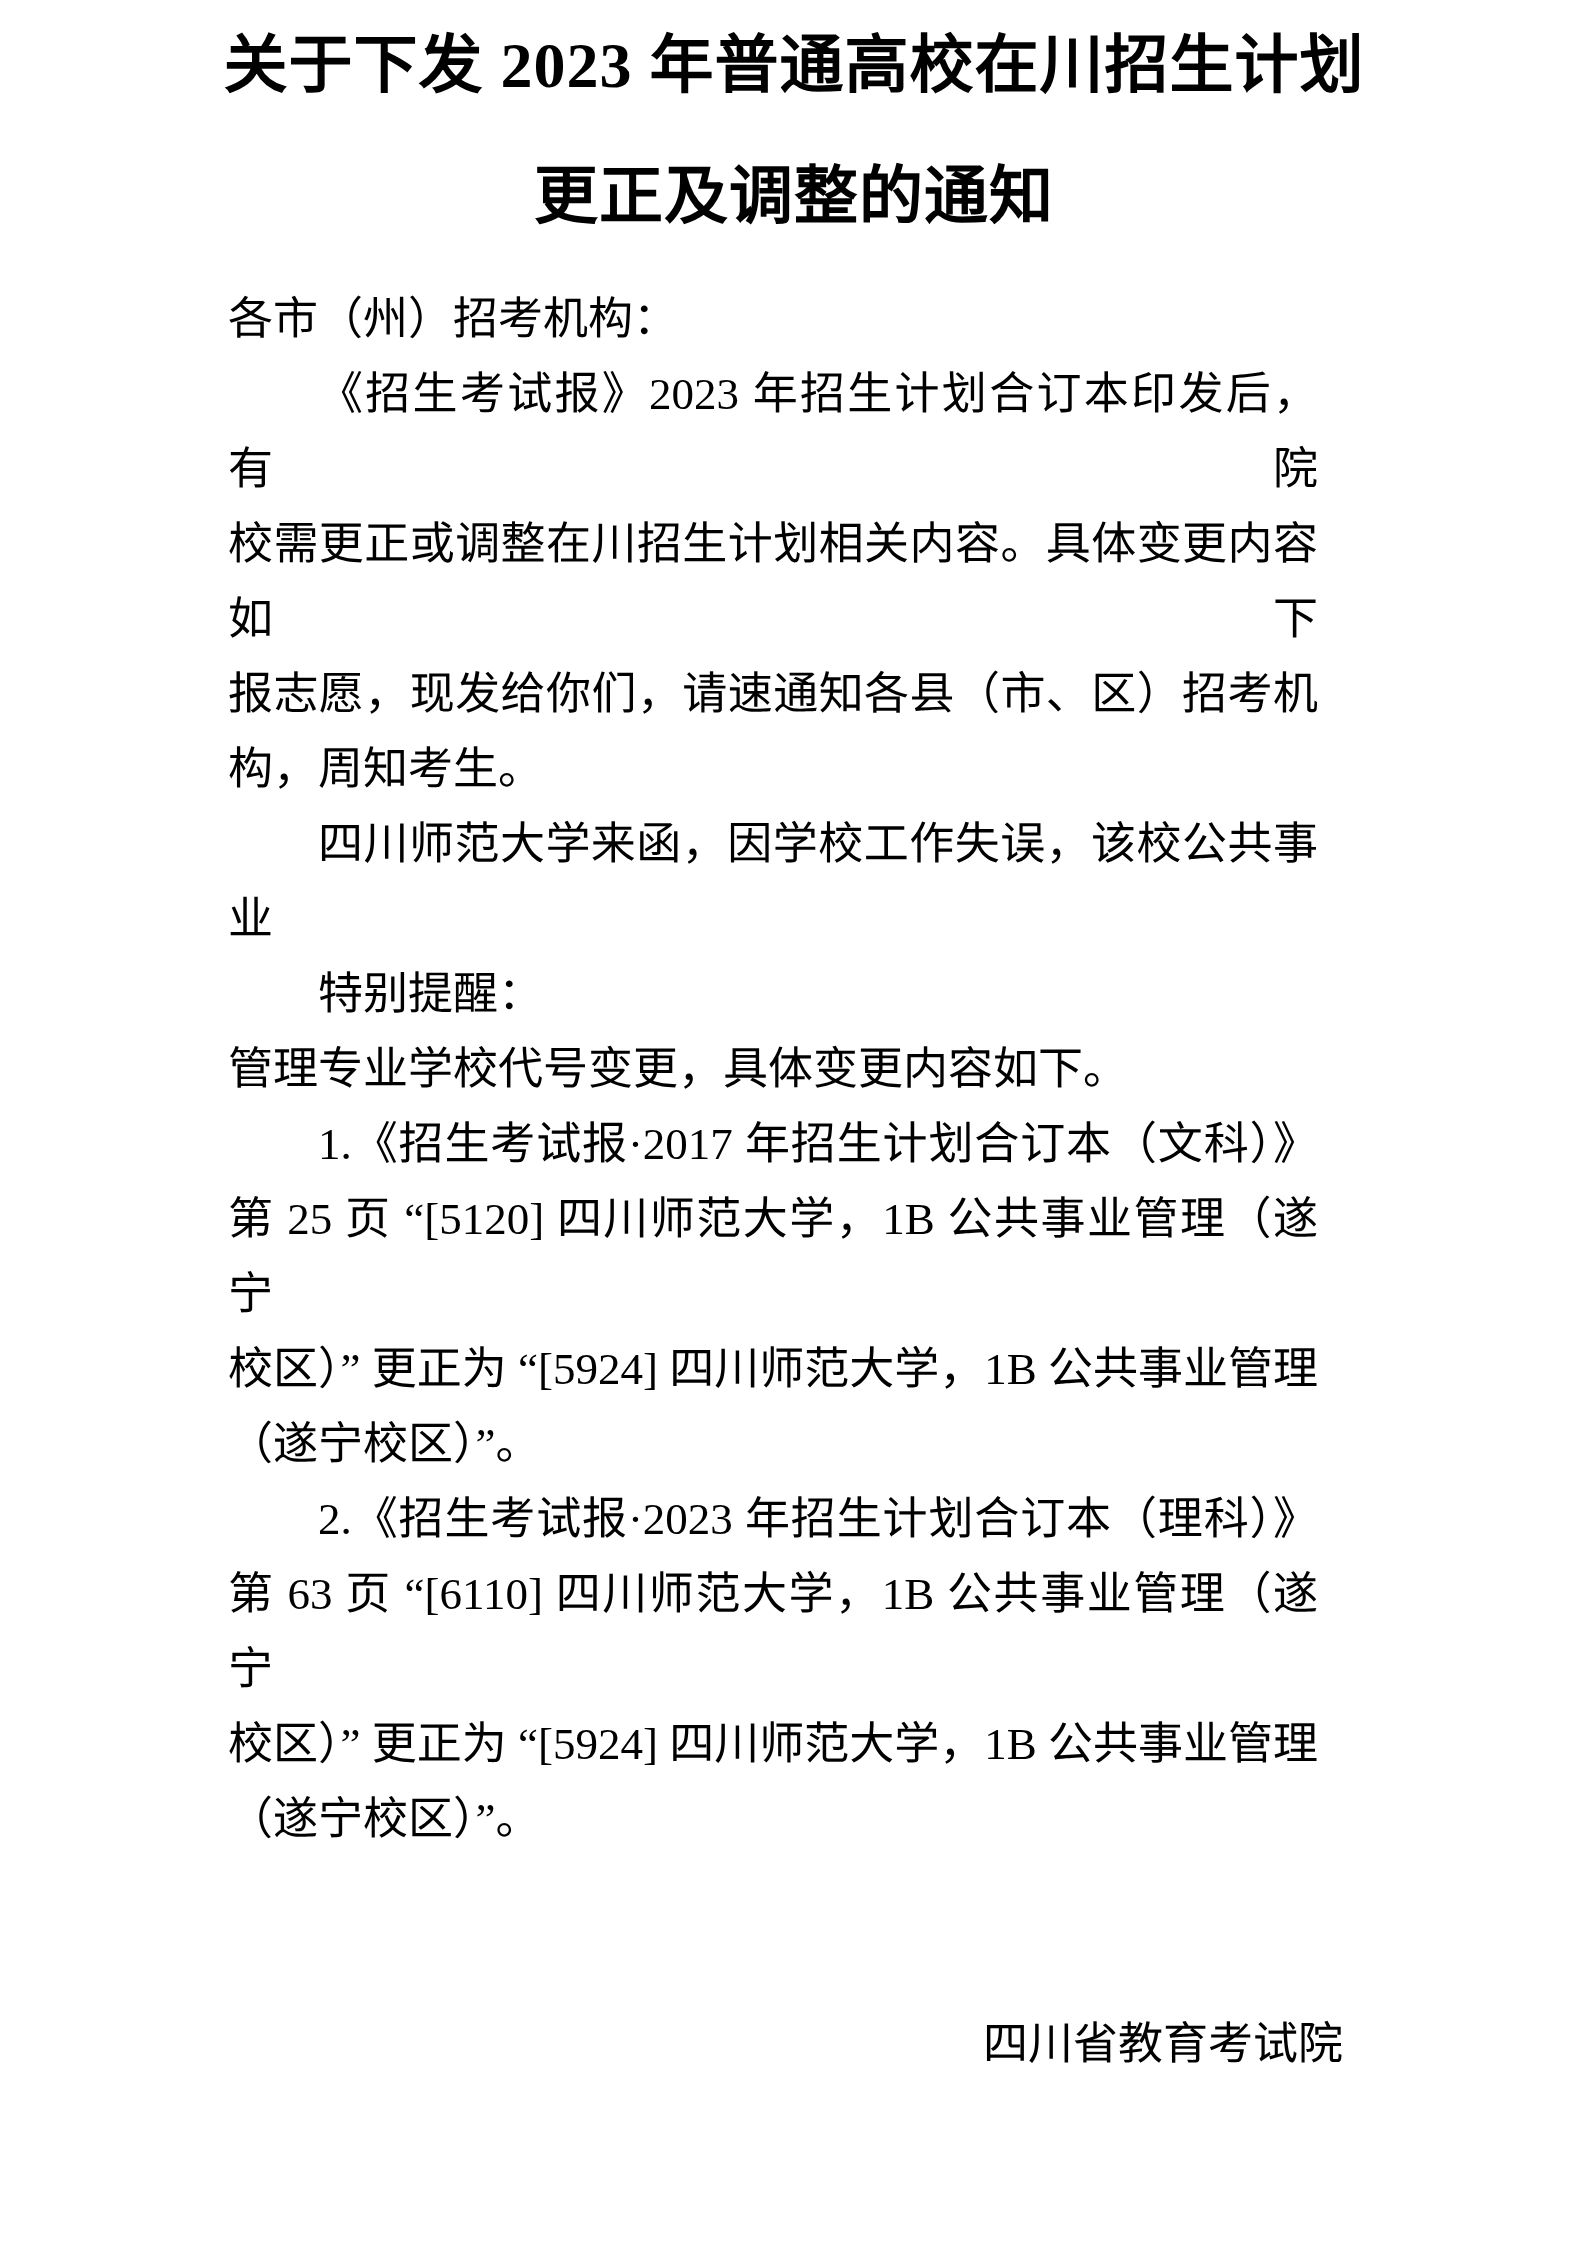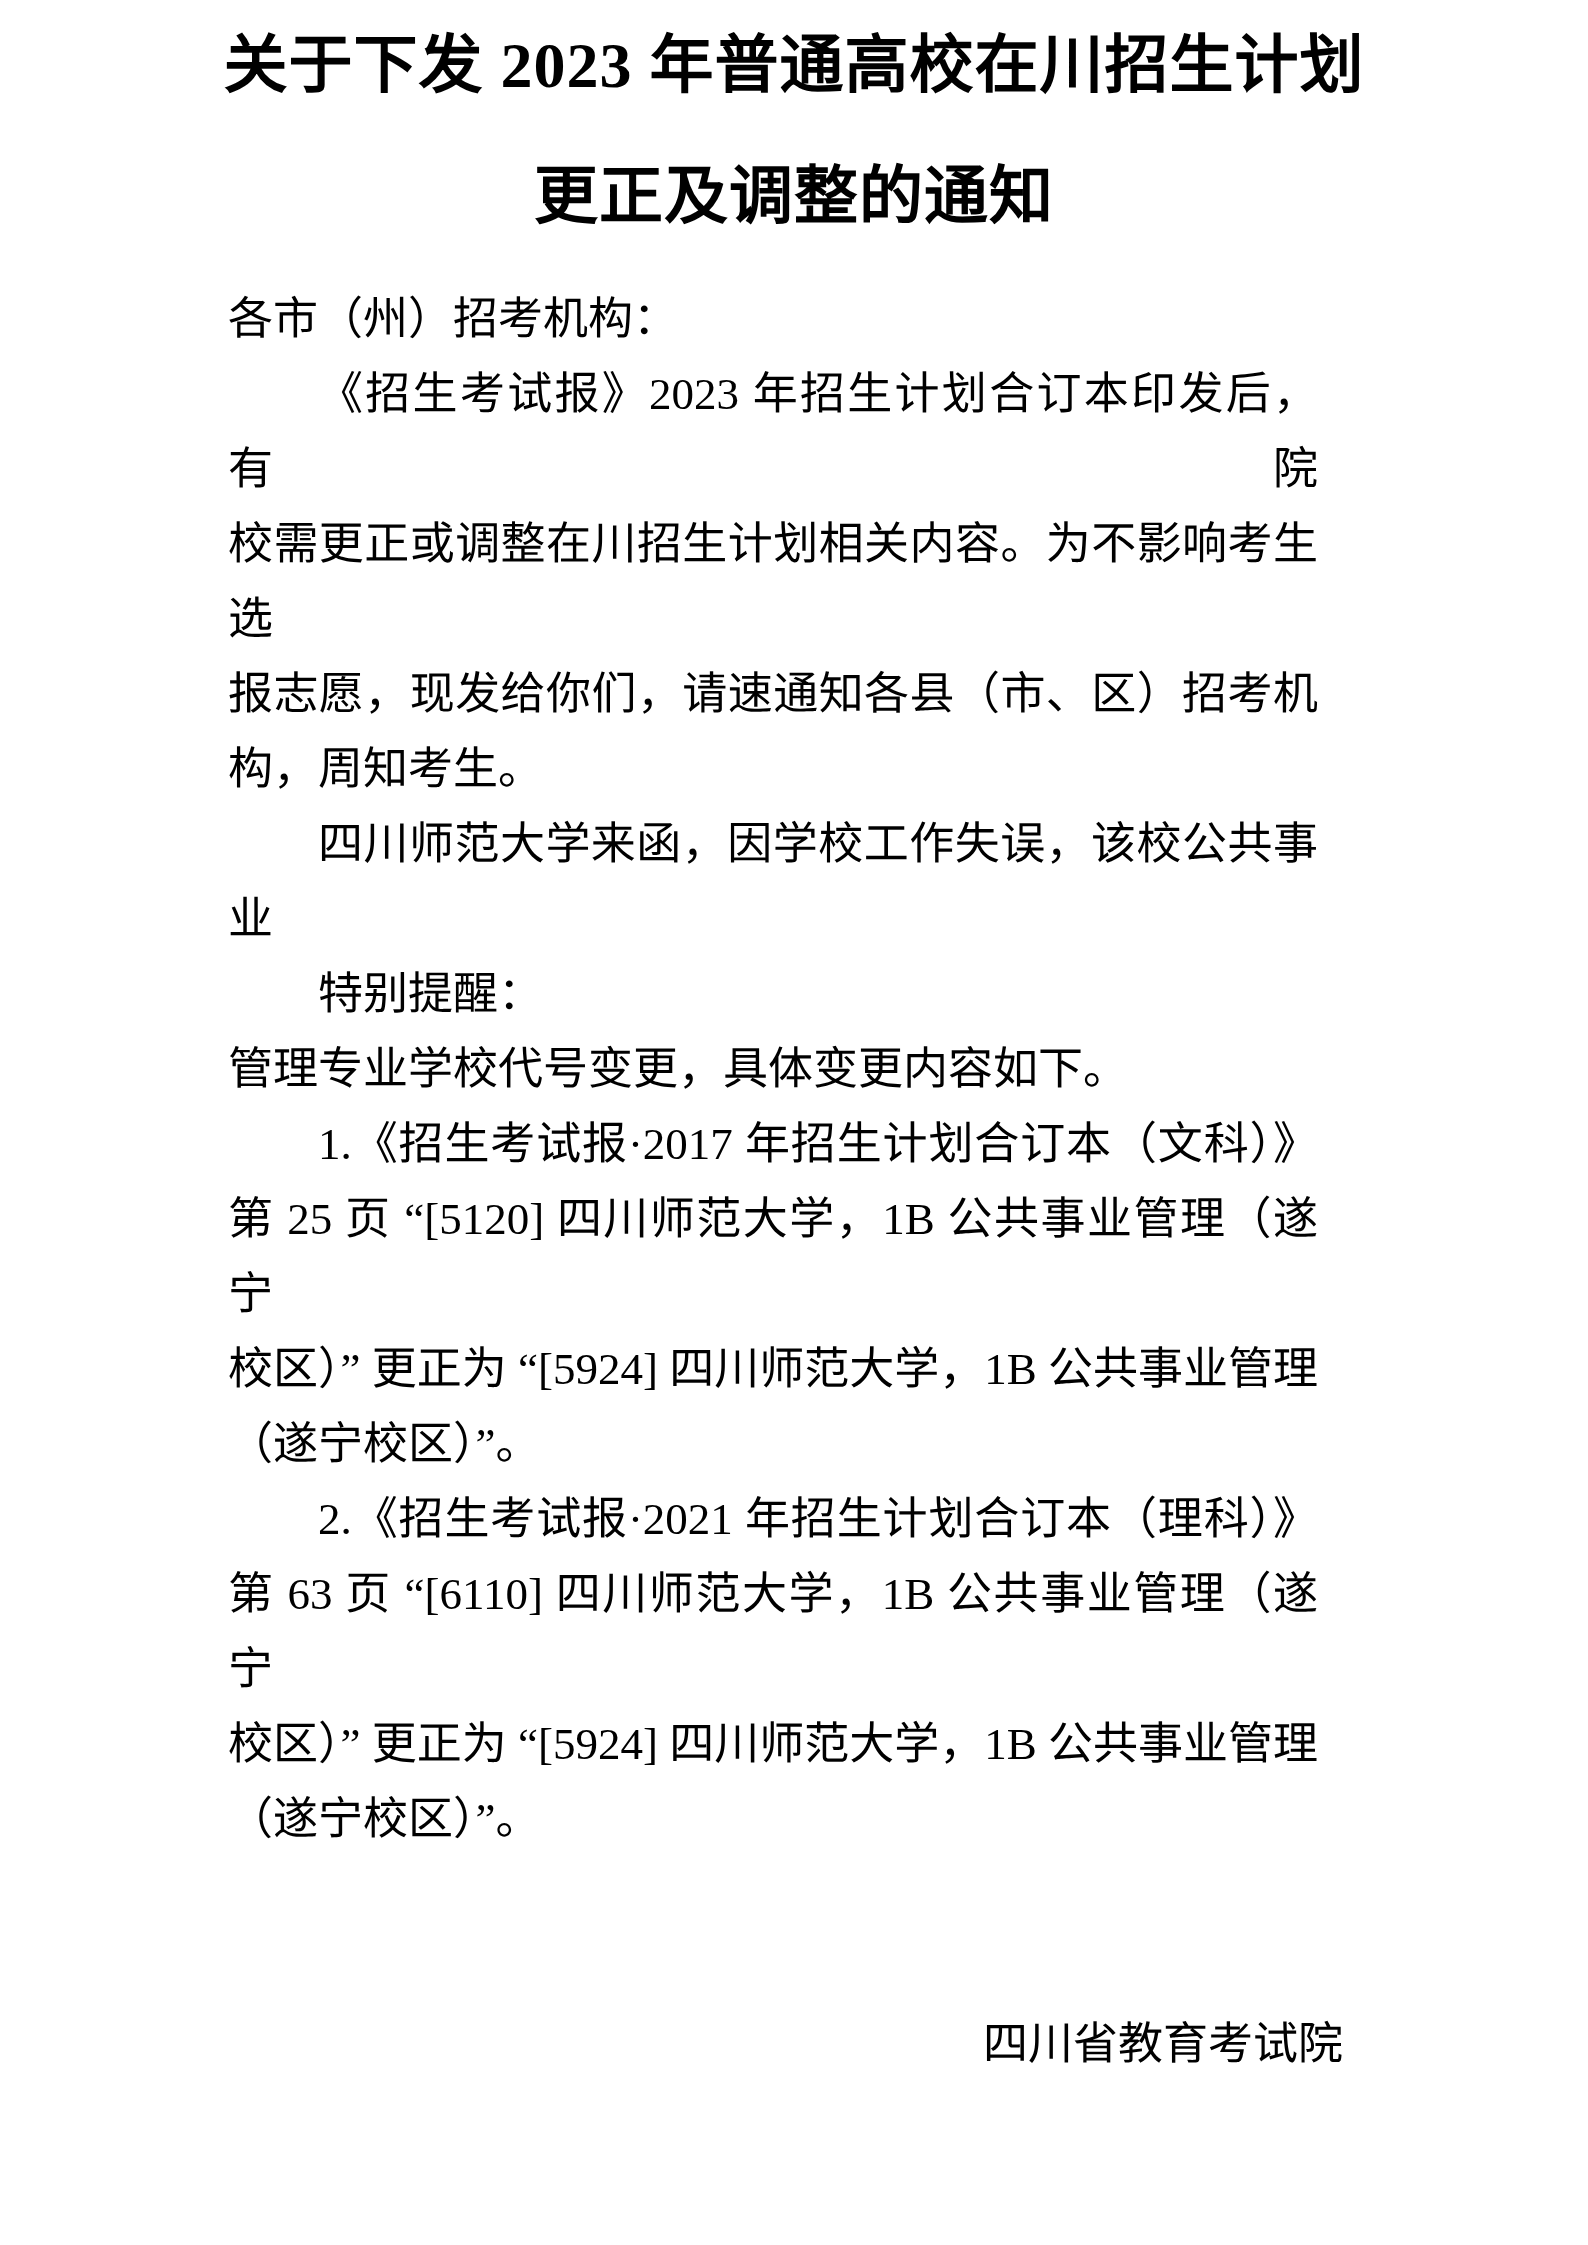--- a/index.html
+++ b/index.html
@@ -58,31 +58,31 @@
 <div class="page" style="background: rgb(255, 255, 255); color: rgb(0, 0, 0);">
 
   <div class="title-block">
     <div>关于下发 2023 年普通高校在川招生计划</div>
     <div>更正及调整的通知</div>
   </div>
 
   <div class="body-block" id="body-block">
       <div class="body-line">各市（州）招考机构：</div>
       <div class="body-line indent justify">《招生考试报》2023 年招生计划合订本印发后，有院</div>
-      <div class="body-line justify">校需更正或调整在川招生计划相关内容。为不影响考生选</div>
+      <div class="body-line justify">校需更正或调整在川招生计划相关内容。具体变更内容如下</div>
       <div class="body-line justify">报志愿，现发给你们，请速通知各县（市、区）招考机</div>
       <div class="body-line">构，周知考生。</div>
       <div class="body-line indent justify">四川师范大学来函，因学校工作失误，该校公共事业</div>
       <div class="body-line indent">特别提醒：</div>
       <div class="body-line">管理专业学校代号变更，具体变更内容如下。</div>
       <div class="body-line indent justify">1.《招生考试报·2017 年招生计划合订本（文科）》</div>
       <div class="body-line justify">第 25 页 “[5120] 四川师范大学，1B 公共事业管理（遂宁</div>
       <div class="body-line justify">校区）” 更正为 “[5924] 四川师范大学，1B 公共事业管理</div>
       <div class="body-line">（遂宁校区）”。</div>
-      <div class="body-line indent justify">2.《招生考试报·2021 年招生计划合订本（理科）》</div>
+      <div class="body-line indent justify">2.《招生考试报·2023 年招生计划合订本（理科）》</div>
       <div class="body-line justify">第 63 页 “[6110] 四川师范大学，1B 公共事业管理（遂宁</div>
       <div class="body-line justify">校区）” 更正为 “[5924] 四川师范大学，1B 公共事业管理</div>
       <div class="body-line">（遂宁校区）”。</div>
     </div>
 
   <div class="signature-block">
     <div>四川省教育考试院</div>
 
   </div>
 

